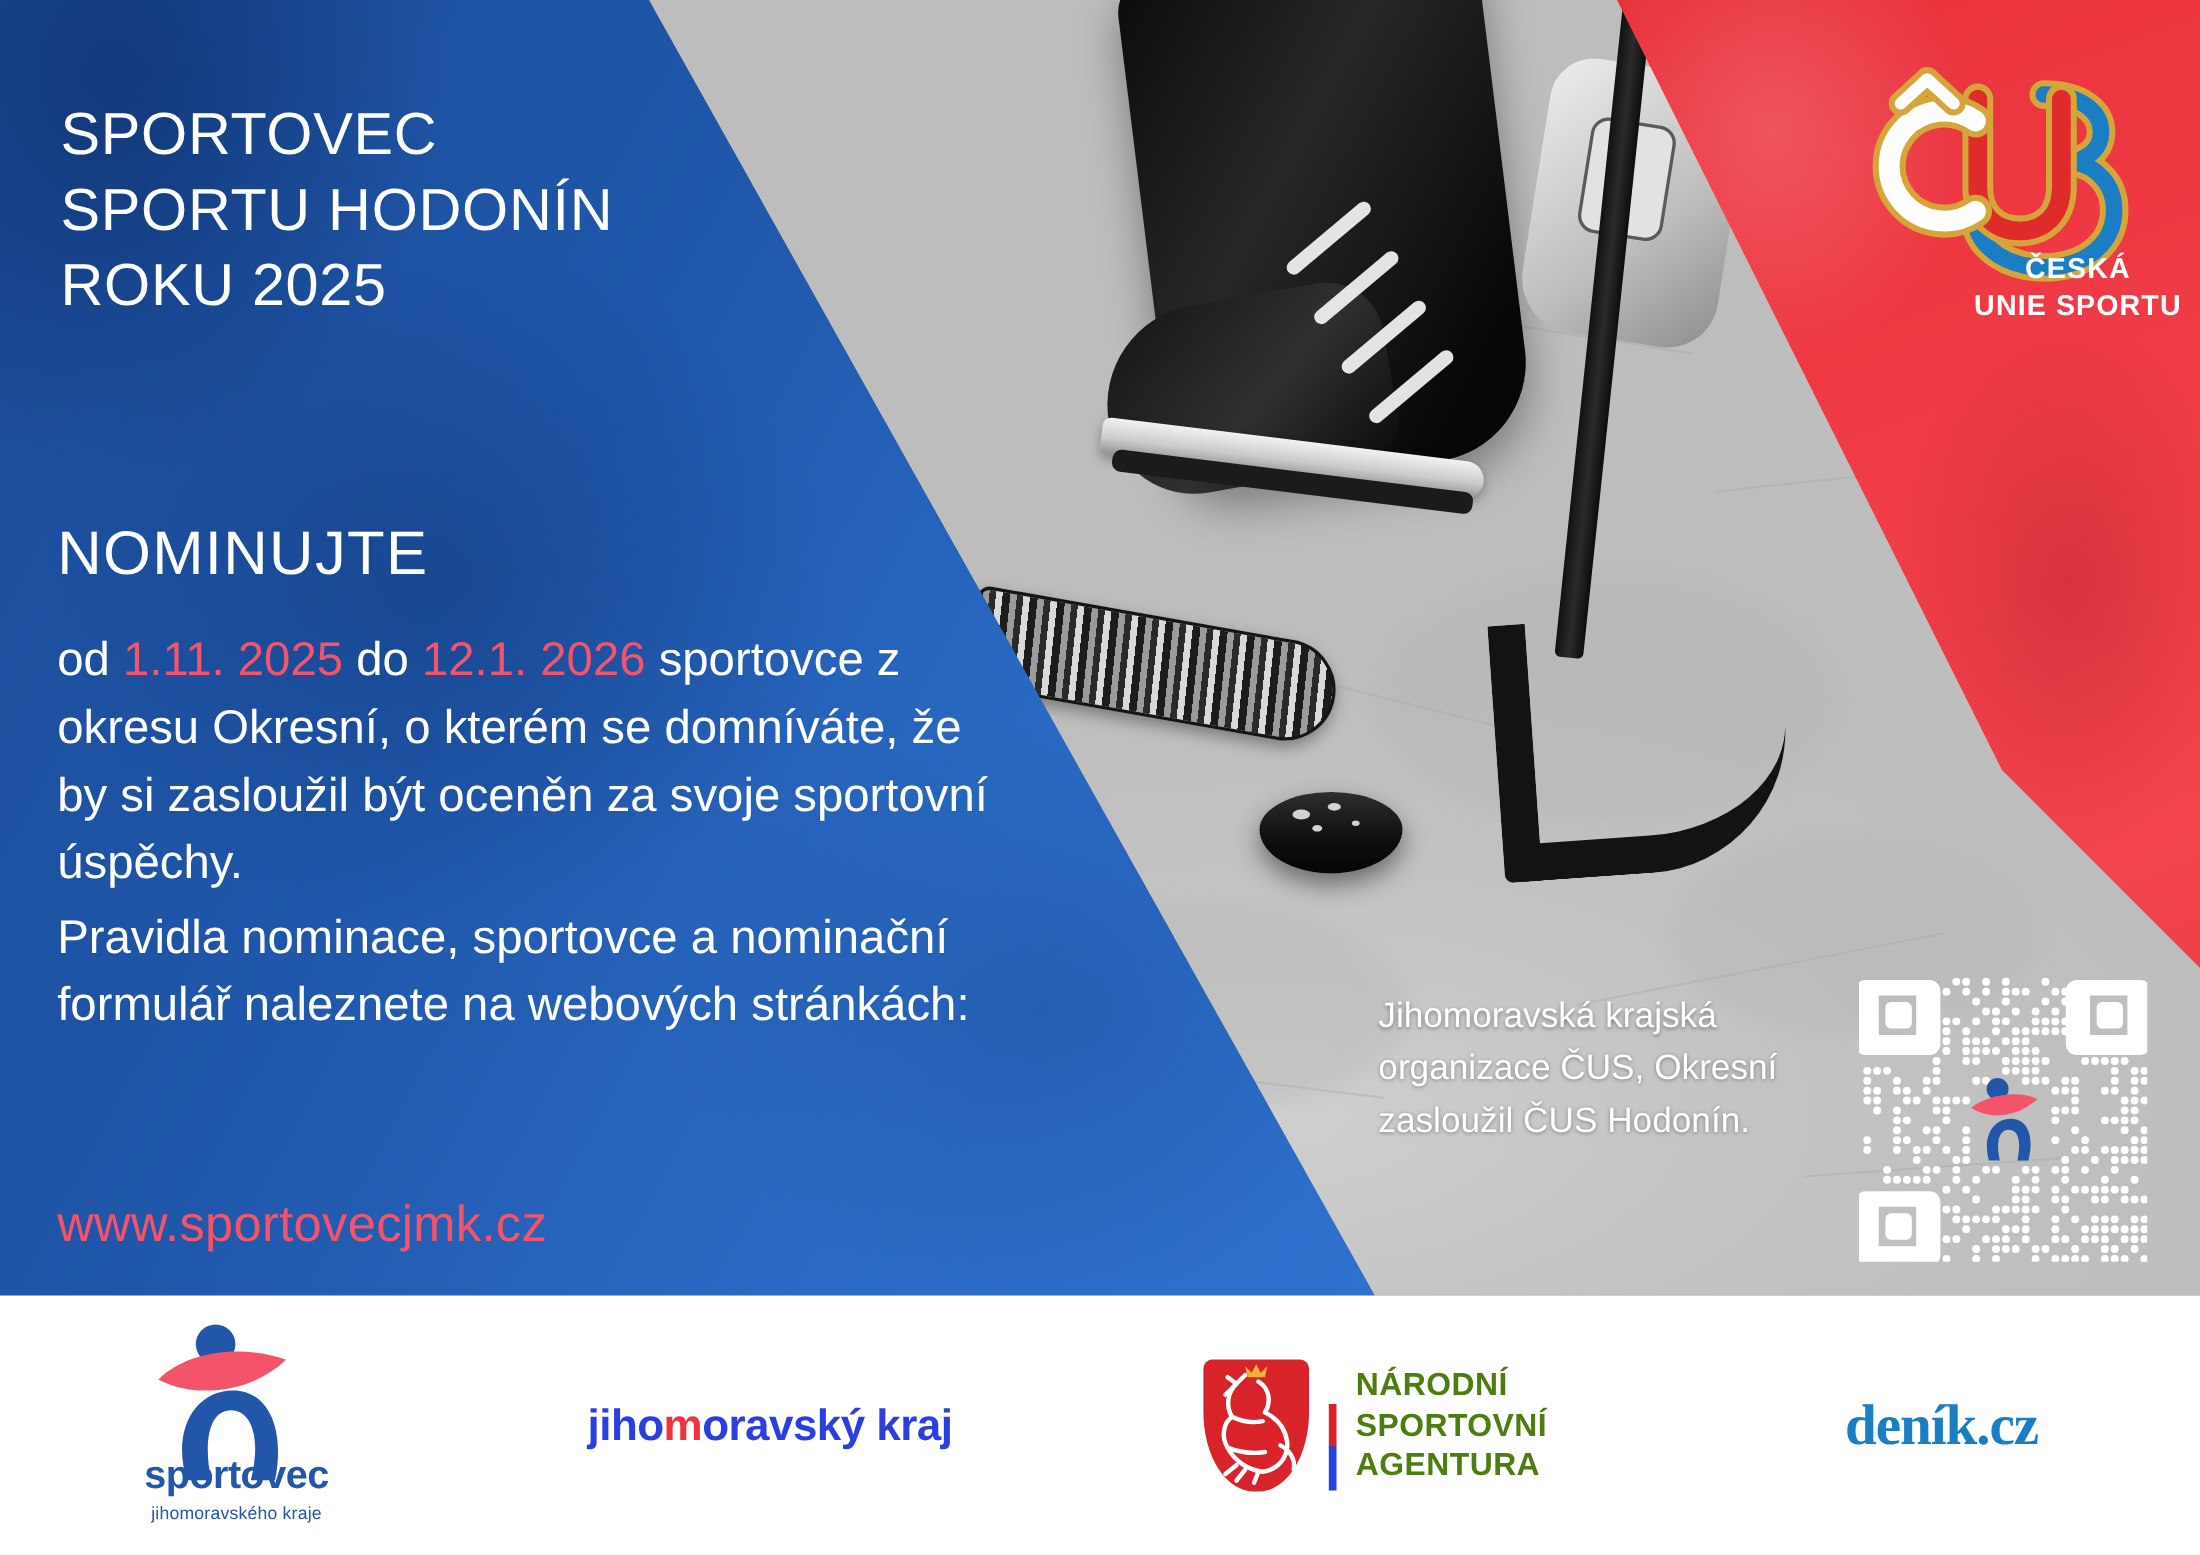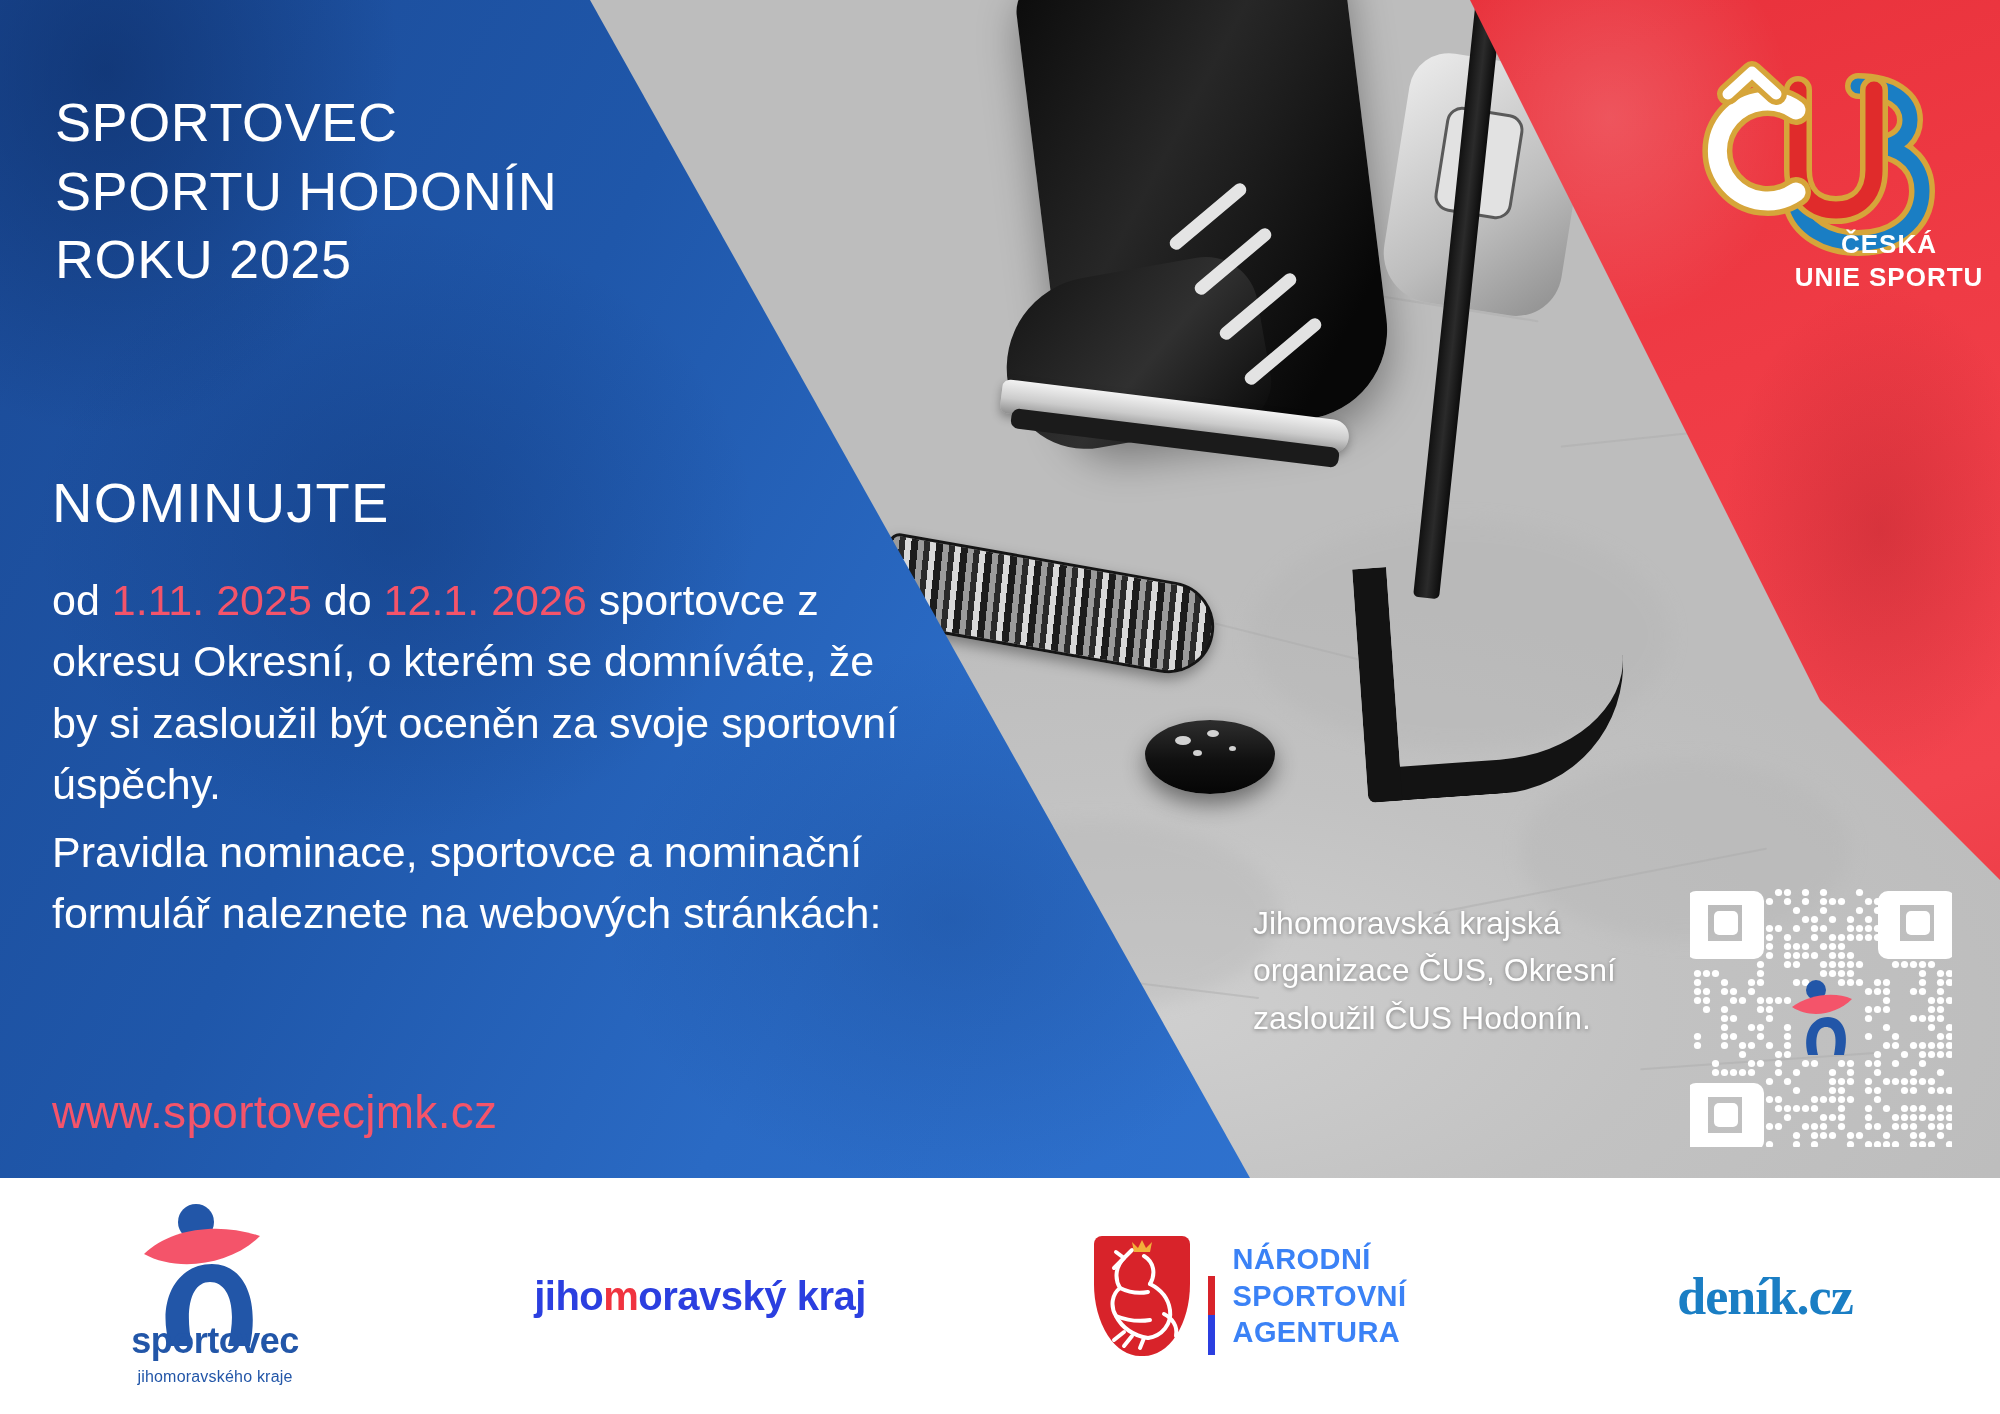--- a/index.html
+++ b/index.html
@@ -187,21 +187,21 @@
   .fc4{width:470px;}
 
   .jmk-word{font-size:40px;font-weight:700;color:#2b3fe0;letter-spacing:-.5px;}
   .jmk-word .m{color:#f0333f;}
 
   .nsa{display:flex;align-items:center;gap:18px;}
   .nsa-shield{position:relative;width:96px;height:120px;
     background:#d8232a;border-radius:8px 8px 48% 48%/8px 8px 60% 60%;}
   .nsa-bar{width:7px;height:118px;
     background:linear-gradient(180deg,#ffffff 0 33%,#d8232a 33% 66%,#2b3fe0 66% 100%);}
-  .nsa-text{font-size:29px;font-weight:700;color:#3b82f6;line-height:1.26;letter-spacing:.4px;}
+  .nsa-text{font-size:29px;font-weight:700;color:#4d7c0f;line-height:1.26;letter-spacing:.4px;}
 
   .denik{font-family:"Liberation Serif","DejaVu Serif",serif;
          font-size:52px;font-weight:700;color:#1a7ec4;letter-spacing:-1px;}
 
   .sportovec-logo{position:relative;width:230px;height:200px;}
   .sp-word{position:absolute;left:0;bottom:34px;width:230px;text-align:center;
            font-size:36px;font-weight:700;color:#2256a8;letter-spacing:-.5px;}
   .sp-sub{position:absolute;left:0;bottom:10px;width:230px;text-align:center;
           font-size:16px;color:#2256a8;letter-spacing:.2px;}
 </style>

